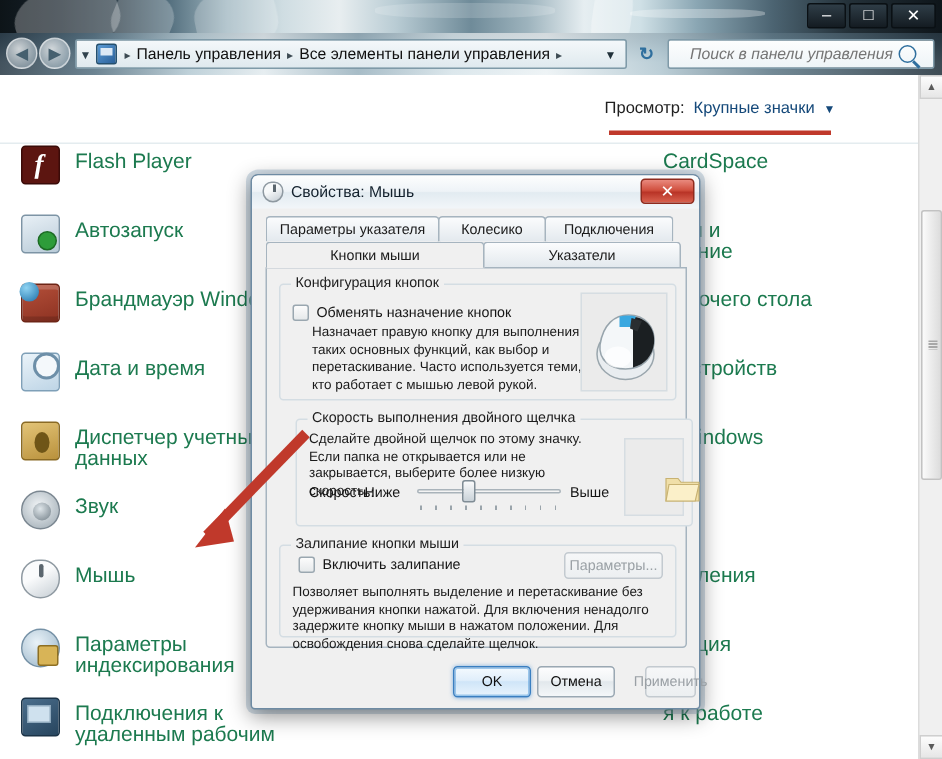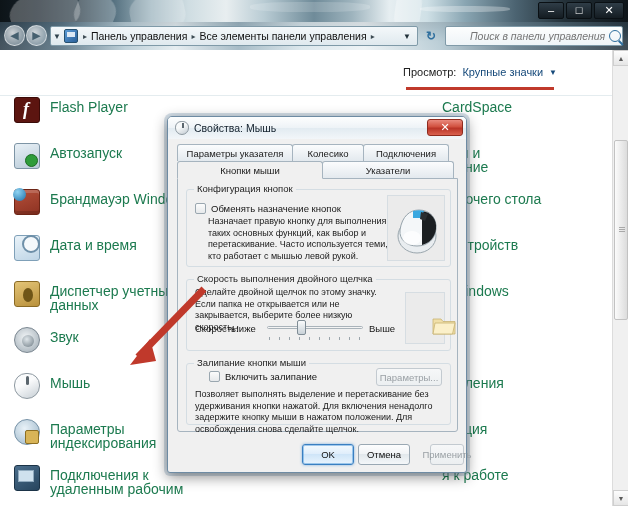--- a/index.html
+++ b/index.html
@@ -90,21 +90,21 @@
   }
   #refreshbtn {
     position:absolute; left:421px; top:4px; width:20px; height:20px;
     display:flex; align-items:center; justify-content:center;
     color:#2f6f9e; font-size:12px; font-weight:bold; z-index:3;
   }
   #searchbox {
     position:absolute; left:445px; top:4px; width:178px; height:20px;
     background:linear-gradient(180deg,#fdfefe,#eef4f7);
     border:1px solid #7f9aa8; border-radius:2px;
-    display:flex; align-items:center; padding:0 22px; z-index:3;
+    display:flex; align-items:center; padding:0 12px; z-index:3;
   }
   #searchbox input {
     border:0; outline:0; background:transparent; flex:1;
     font-size:10.5px; font-style:italic; color:#6c7b84;
     font-family:"Liberation Sans", sans-serif;
   }
   .mag {
     width:12px; height:12px; border:1.6px solid #2f6f9e; border-radius:50%;
     position:relative; flex:0 0 auto;
   }
@@ -529,42 +529,42 @@
               <ellipse cx="29" cy="40" rx="19" ry="17" fill="#e9edf0" stroke="#9aa6ad" stroke-width="1"></ellipse>
               <path d="M12 34 C14 20 22 14 31 14 C42 14 49 22 48 33 C47 43 40 50 29 50 C19 50 11 44 12 34 Z" fill="#f4f7f9" stroke="#97a4ac" stroke-width="1"></path>
               <path d="M34 15 C43 16 49 23 48 33 C47 41 42 47 34 49 Z" fill="#1b1f22"></path>
               <path d="M25 15 C29 14 33 14 36 15 L33 22 L25 22 Z" fill="#3aa8e0"></path>
               <path d="M33 16 L40 18 L37 25 L32 23 Z" fill="#2a2e31"></path>
               <ellipse cx="24" cy="42" rx="9" ry="7" fill="#ffffff" opacity="0.75"></ellipse>
             </svg>
           </div>
         </div>
 
-        <div class="groupbox" style="left:8px; top:100px; width:265px; height:72px;">
+        <div class="groupbox" style="left:19px; top:100px; width:265px; height:72px;">
           <div class="group-legend">Скорость выполнения двойного щелчка</div>
           <div class="gdesc" style="position:absolute;left:8px;top:7px;width:190px">Сделайте двойной щелчок по этому значку. Если папка не открывается или не закрывается, выберите более низкую скорость.</div>
           <div style="position:absolute;left:8px;top:43px;font-size:9.5px">Скорость:</div>
           <div style="position:absolute;left:45px;top:43px;font-size:9.5px">Ниже</div>
           <div style="position:absolute;left:80px;top:40px;width:96px;height:16px">
             <div style="position:absolute;left:0;top:6px;width:96px;height:3px;background:#f4f4f4;border:1px solid #a9b3ba;border-radius:2px"></div>
             <div style="position:absolute;left:30px;top:0;width:9px;height:15px;background:linear-gradient(180deg,#fafbfc,#c9d2d8);border:1px solid #7f8c95;border-radius:2px"></div>
             <div style="position:absolute;left:2px;top:17px;width:92px;height:3px;background:repeating-linear-gradient(90deg,#9aa4ab 0 1px,transparent 1px 10px)"></div>
           </div>
           <div style="position:absolute;left:182px;top:43px;font-size:9.5px">Выше</div>
           <div class="thumbimg" style="left:218px; top:12px; width:40px; height:52px;">
             <svg id="folder-ico" viewBox="0 0 24 21">
               <path d="M1 4 L9 4 L11 6.5 L23 6.5 L23 19 L1 19 Z" fill="#f0dfa8" stroke="#c8b272" stroke-width="0.8"></path>
               <path d="M3 8 L23 8 L20.5 19 L1 19 Z" fill="#fbf0c9" stroke="#c8b272" stroke-width="0.8"></path>
             </svg>
           </div>
         </div>
 
         <div class="groupbox" style="left:8px; top:184px; width:265px; height:62px;">
           <div class="group-legend">Залипание кнопки мыши</div>
-          <div style="position:absolute;left:22px;top:7px;display:flex;align-items:center">
+          <div style="position:absolute;left:12px;top:7px;display:flex;align-items:center">
             <span class="cbox"></span>
             <span style="font-size:9.5px">Включить залипание</span>
           </div>
           <div class="btn disabled" style="position:absolute; right:8px; top:4px; width:66px; height:18px;">Параметры...</div>
           <div class="gdesc" style="position:absolute;left:8px;top:25px;width:248px">Позволяет выполнять выделение и перетаскивание без удерживания кнопки нажатой. Для включения ненадолго задержите кнопку мыши в нажатом положении. Для освобождения снова сделайте щелчок.</div>
         </div>
 
       </div>
 
       <div id="dlg-footer">

